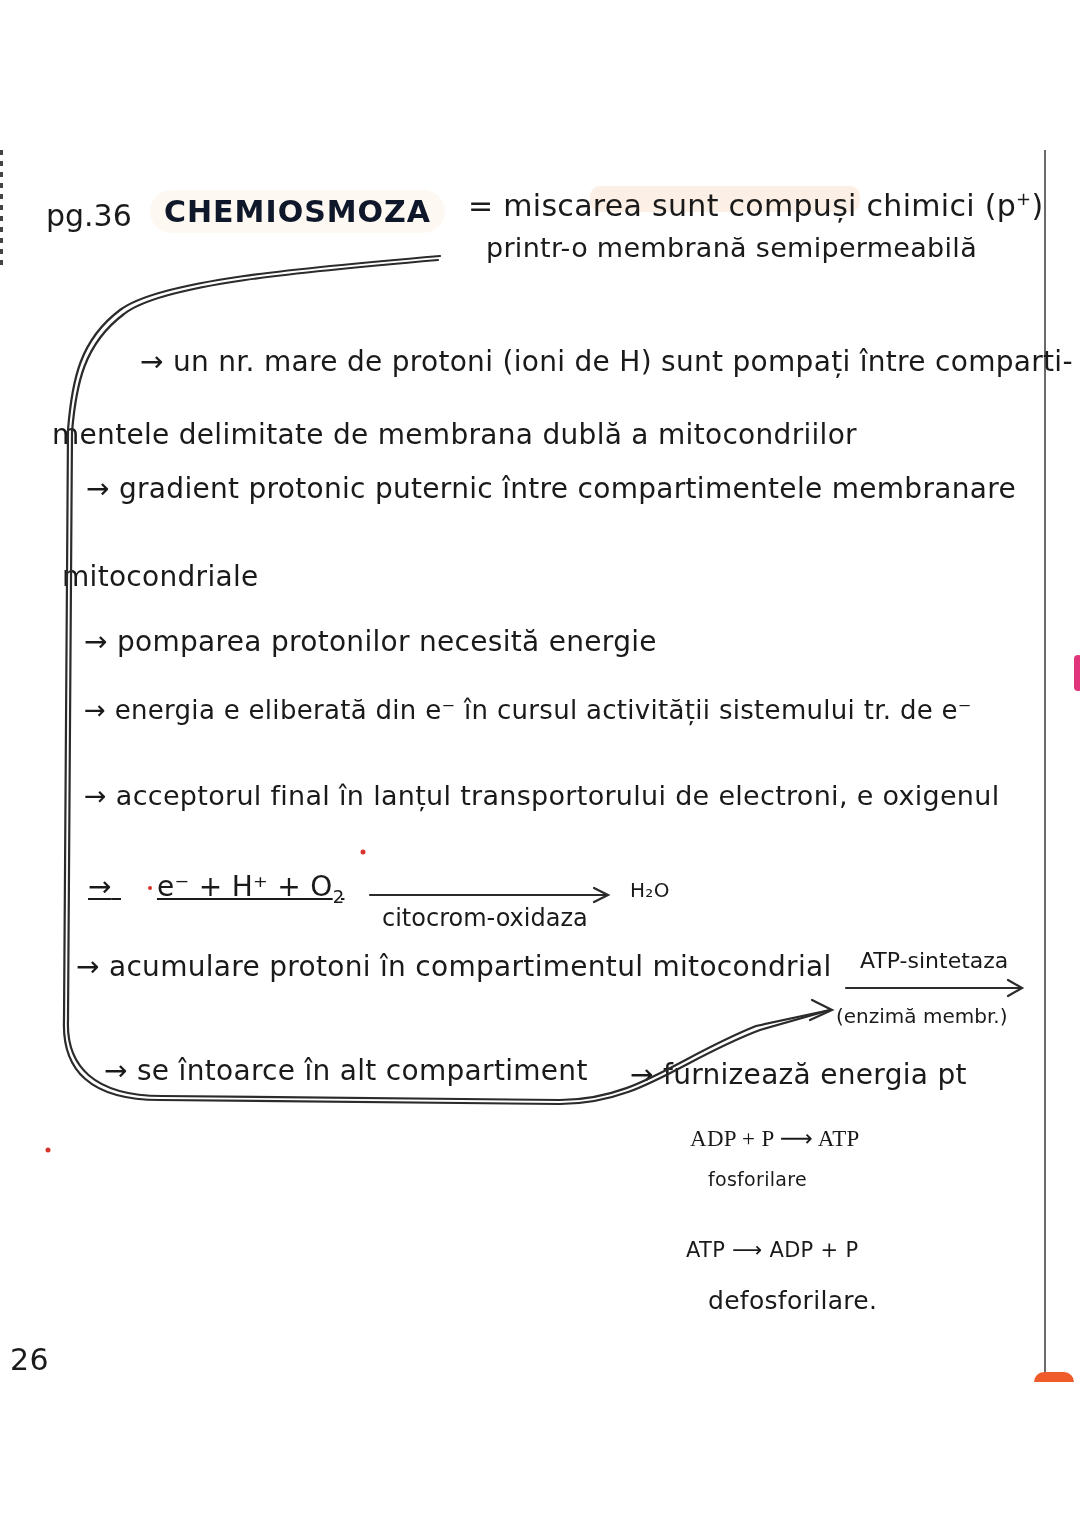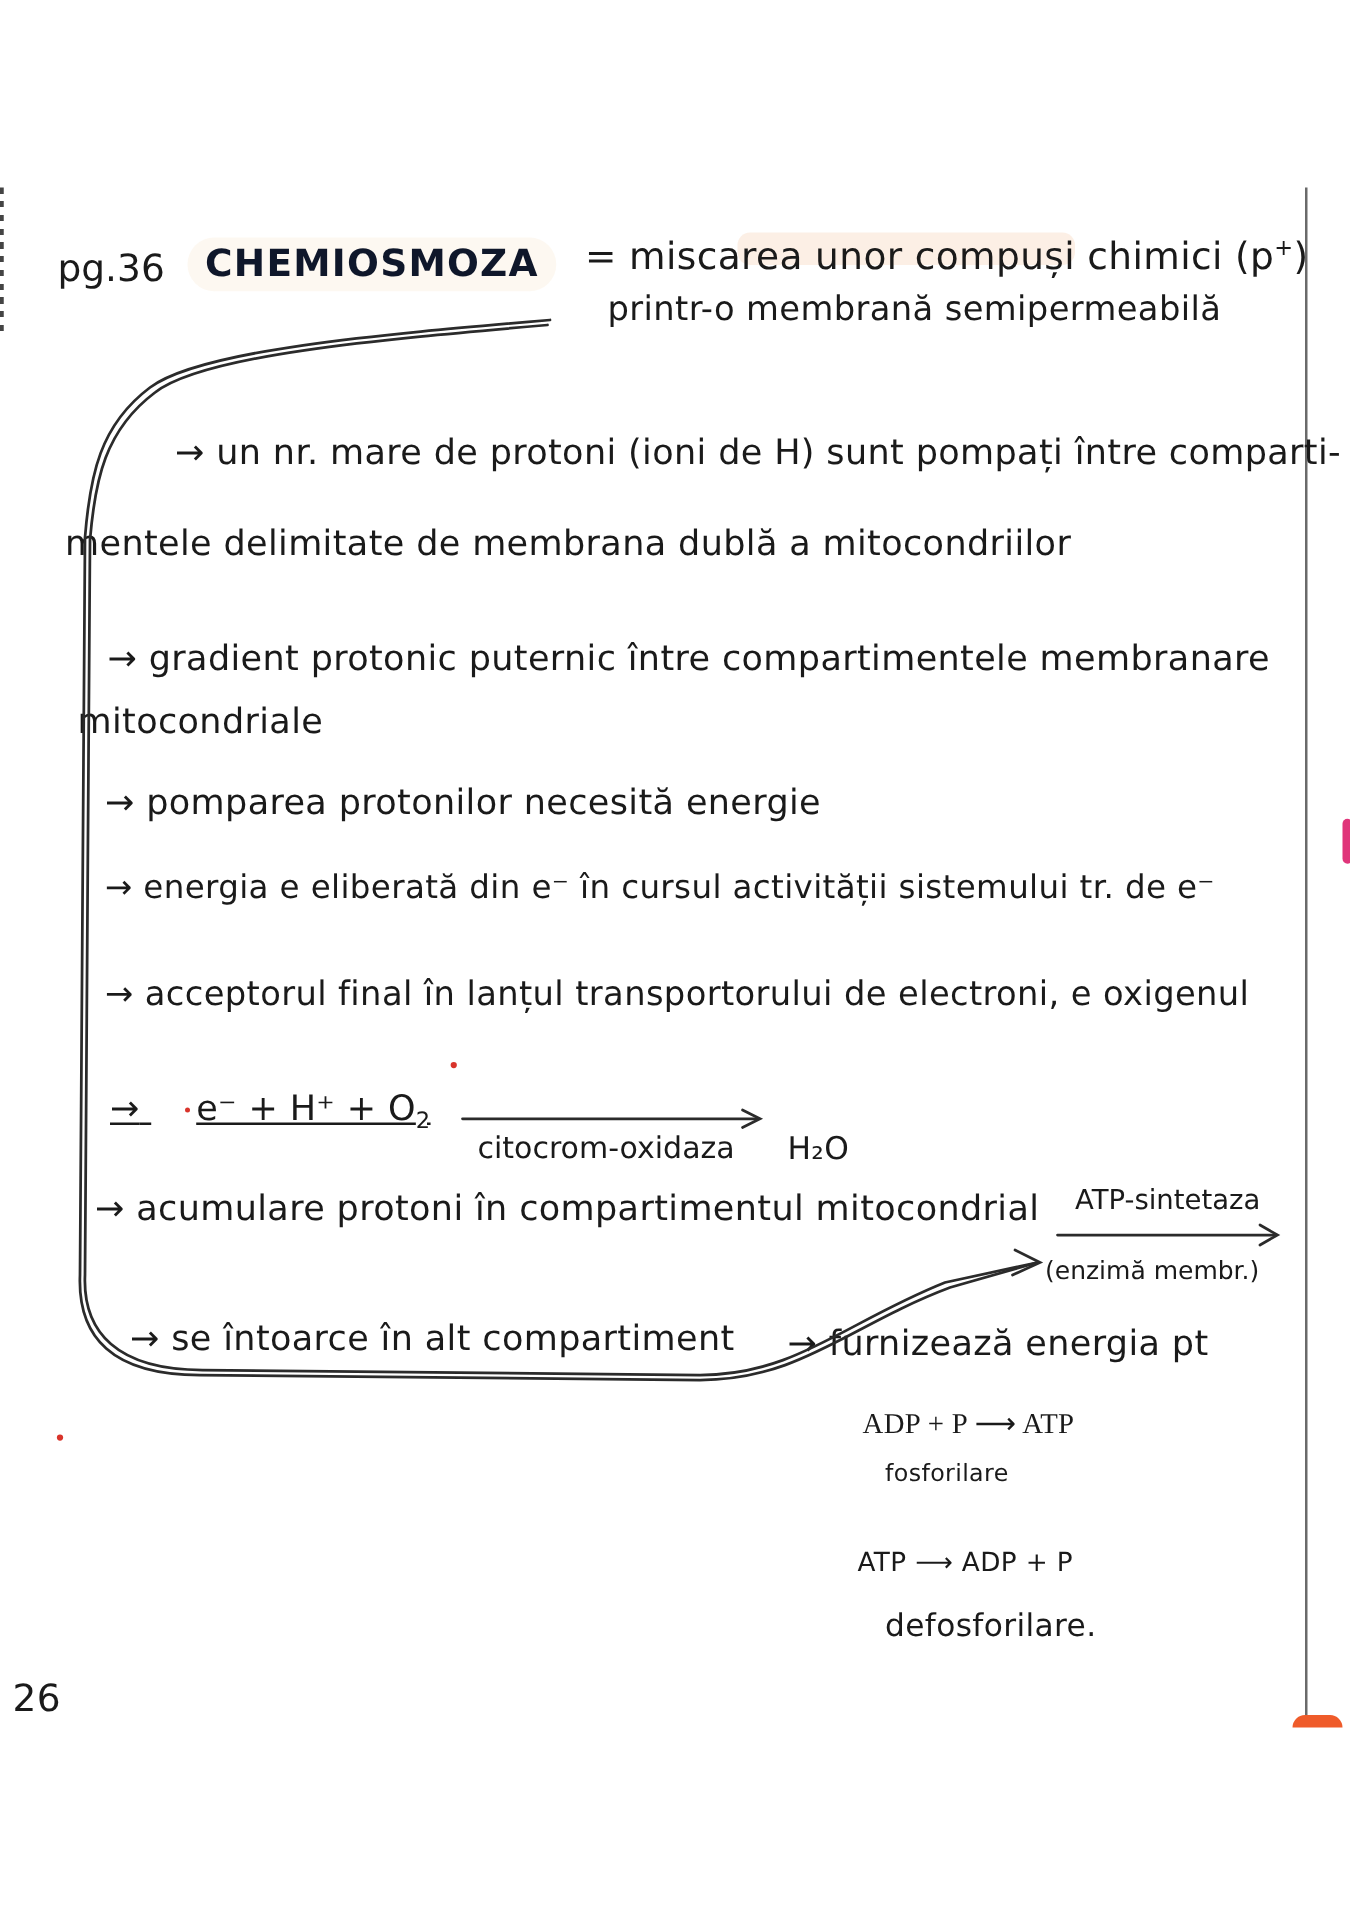--- a/index.html
+++ b/index.html
@@ -33,42 +33,42 @@
 
 <div class="left-ticks"></div>
 <div class="margin-line"></div>
 <div class="foot"></div>
 <div class="pink"></div>
 <div class="orange-smudge"></div>
 
 <div class="pg">pg.36</div>
 <div class="title">CHEMIOSMOZA</div>
 <div class="hw" style="left:468px; top:188px; font-size:30px;">
-  <span>= miscarea unor compuși chimici (p</span><span class="sup">+</span><span>)</span>
+  <span>= miscarea sunt compuși chimici (p</span><span class="sup">+</span><span>)</span>
 </div>
 <div class="hw" style="left:486px; top:232px; font-size:27px;">printr-o membrană semipermeabilă</div>
 
 <div class="hw" style="left:140px; top:345px; font-size:28px;">
   <span>→ </span><span>un nr. mare de protoni (ioni de H) sunt pompați între comparti-</span>
 </div>
 <div class="hw" style="left:52px; top:418px; font-size:28px;">mentele delimitate de membrana dublă a mitocondriilor</div>
 
-<div class="hw" style="left:86px; top:510px; font-size:28px;text-align:center;">→ gradient protonic puternic între compartimentele membranare</div>
+<div class="hw" style="left:86px; top:472px; font-size:28px;text-align:center;">→ gradient protonic puternic între compartimentele membranare</div>
 <div class="hw" style="left:62px; top:560px; font-size:28px;">mitocondriale</div>
 
 <div class="hw" style="left:84px; top:625px; font-size:28px;">→ pomparea protonilor necesită energie</div>
 <div class="hw" style="left:84px; top:695px; font-size:26px;">→ energia e eliberată din e⁻ în cursul activității sistemului tr. de e⁻</div>
 <div class="hw" style="left:84px; top:780px; font-size:27px;">→ acceptorul final în lanțul transportorului de electroni, e oxigenul</div>
 
 <div class="hw" style="left:88px; top:870px; font-size:28px;text-decoration:underline;">
   <span>→</span>
   <span style="margin-left:36px;">e⁻ + H⁺ + O</span><span class="sub">2</span>
 </div>
 <div class="arrowlabel" style="left:382px; top:862px;margin-top:42px;">citocrom-oxidaza</div>
-<div class="hw" style="left:630px; top:878px; font-size:25px;margin-top:26px;">H₂O</div>
+<div class="hw" style="left:630px; top:878px; font-size:20px;">H₂O</div>
 
 <div class="hw" style="left:76px; top:950px; font-size:28px;">
   <span>→ </span><span>acumulare protoni în compartimentul mitocondrial</span>
 </div>
 <div class="arrowlabel" style="left:860px; top:948px; font-size:22px;">ATP-sintetaza</div>
 <div class="arrowlabel" style="left:836px; top:1004px; font-size:20px;">(enzimă membr.)</div>
 
 <div class="hw" style="left:104px; top:1054px; font-size:28px;">
   <span>→ </span><span>se întoarce în alt compartiment</span>
 </div>

